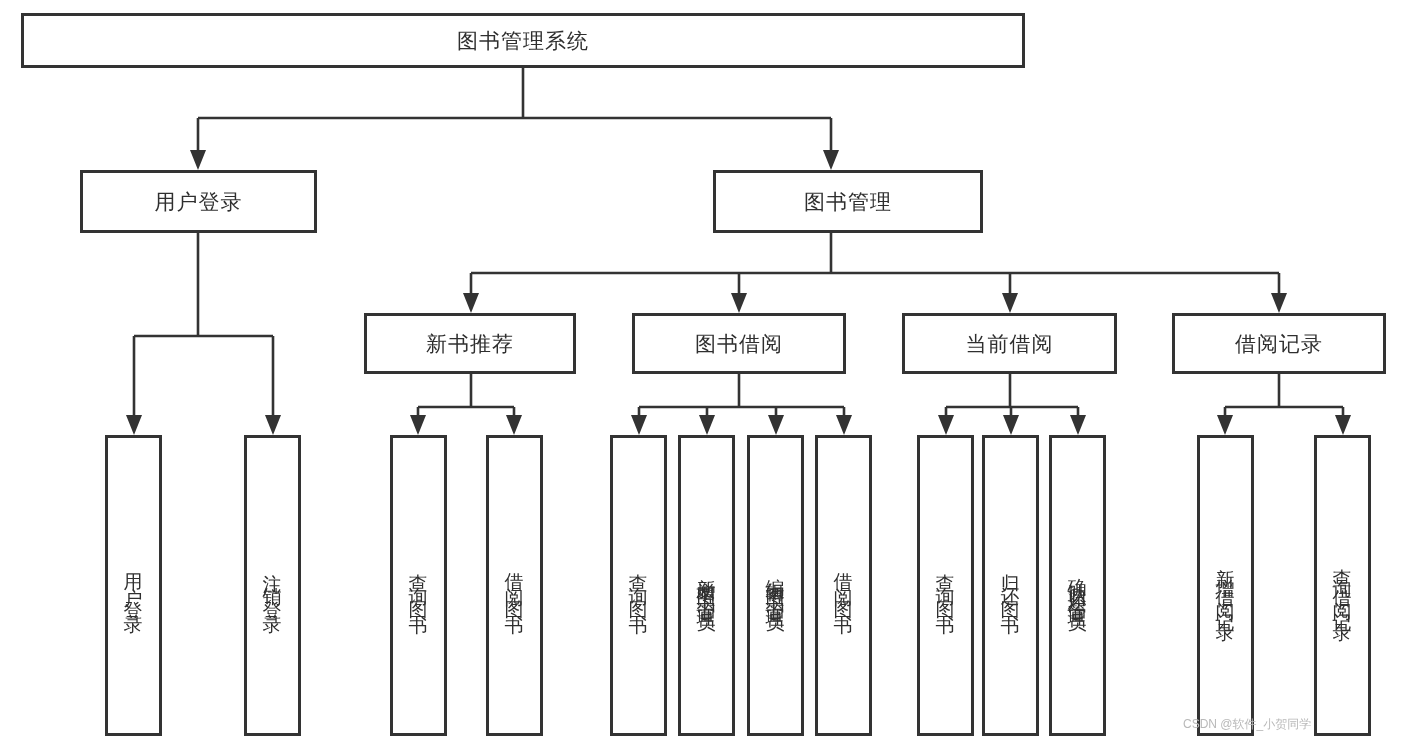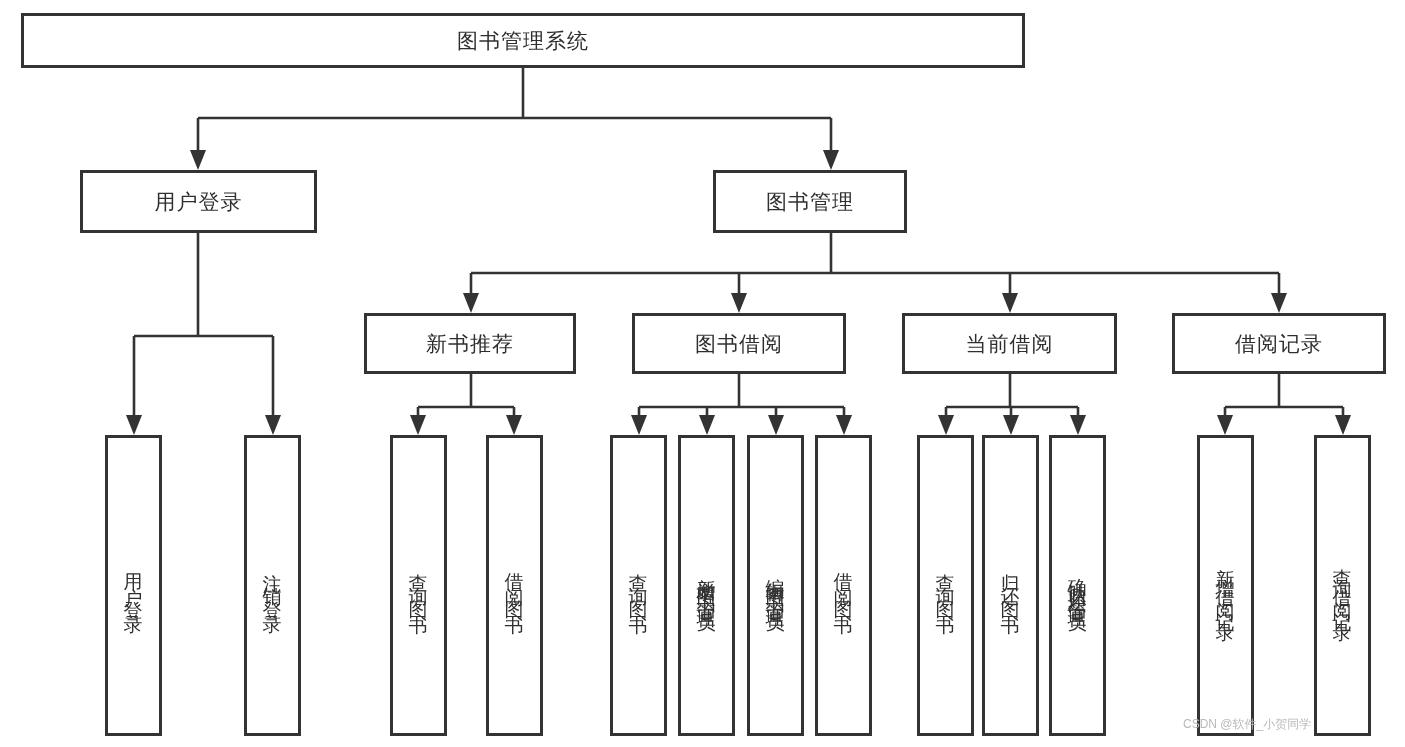--- a/index.html
+++ b/index.html
@@ -120,21 +120,21 @@
       <polygon points="1335,415 1351,415 1343,435"></polygon>
   </svg>
 
   <div class="box hbox" style="left:21px; top:13px; width:1004px; height:55px;">
     <span>图书管理系统</span>
   </div>
 
   <div class="box hbox" style="left:80px; top:170px; width:237px; height:63px;">
     <span>用户登录</span>
   </div>
-  <div class="box hbox" style="left:713px; top:170px; width:194px; height:63px;">
+  <div class="box hbox" style="left:713px; top:170px; width:270px; height:63px;">
     <span>图书管理</span>
   </div>
 
   <div class="box hbox" style="left:364px; top:313px; width:212px; height:61px;">
     <span>新书推荐</span>
   </div>
   <div class="box hbox" style="left:632px; top:313px; width:214px; height:61px;">
     <span>图书借阅</span>
   </div>
   <div class="box hbox" style="left:902px; top:313px; width:215px; height:61px;">

